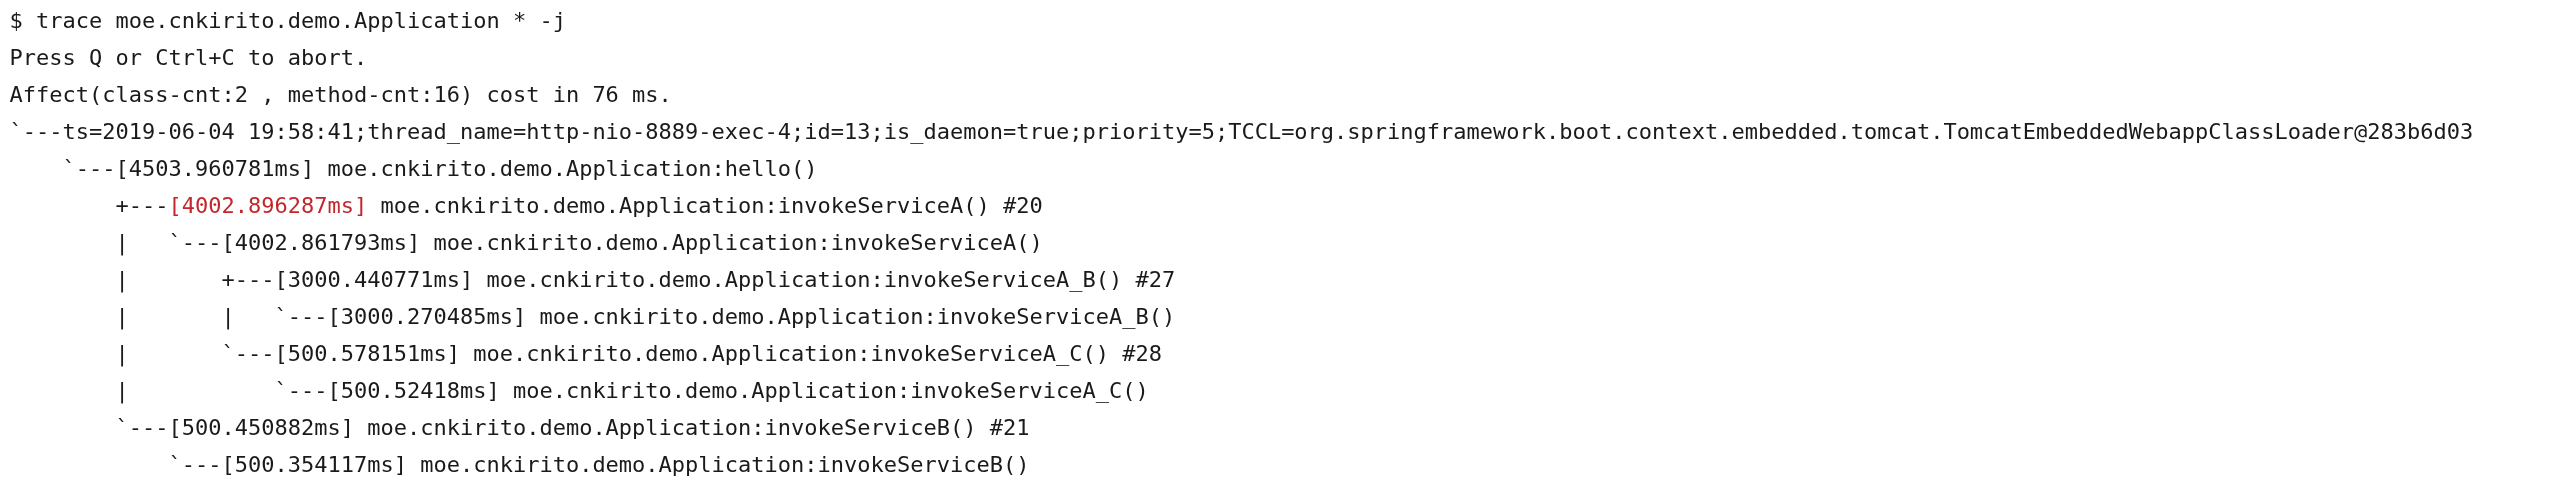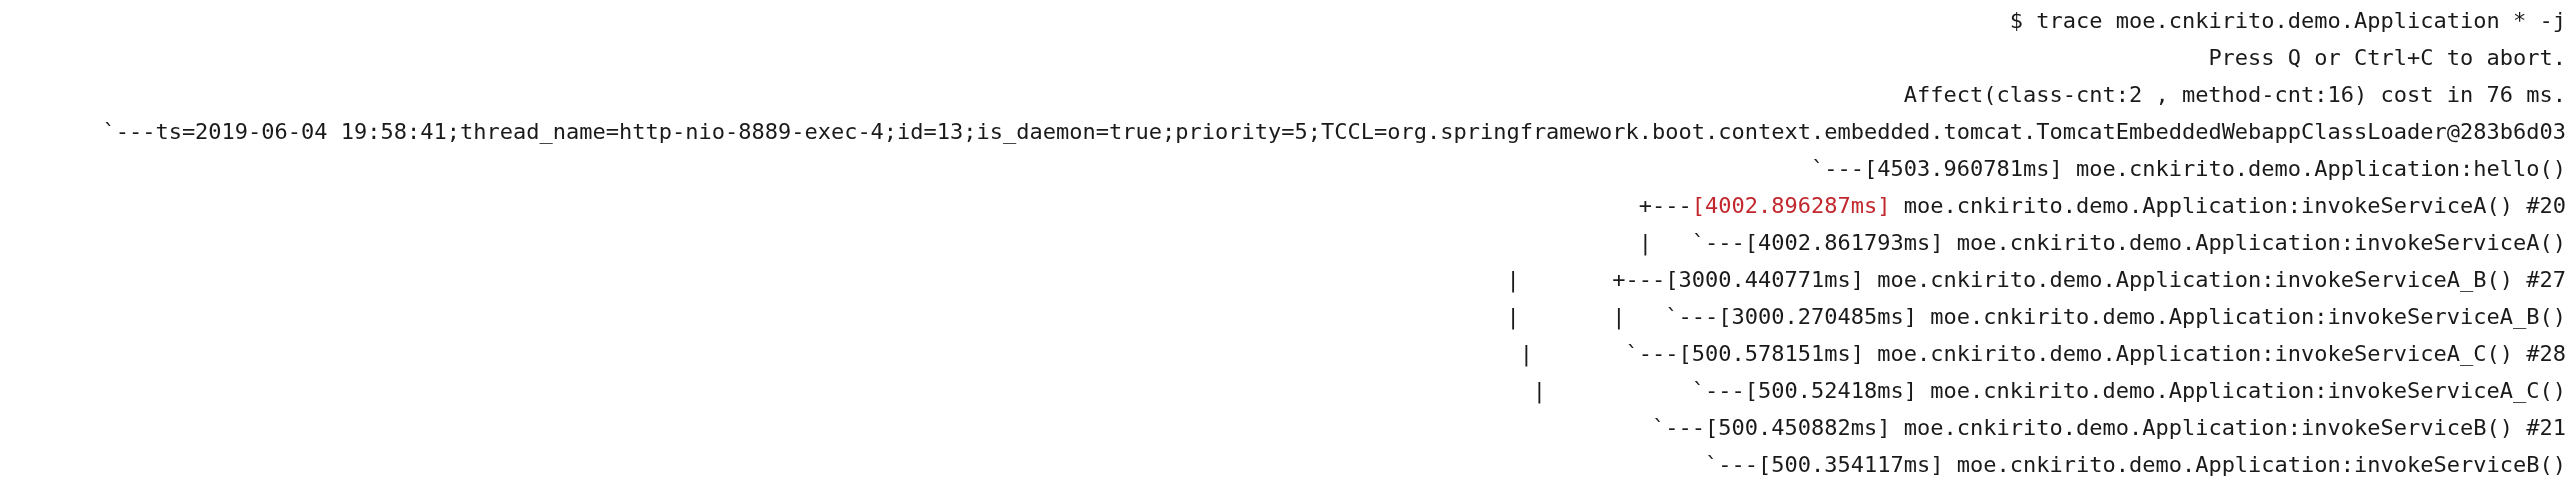--- a/index.html
+++ b/index.html
@@ -17,20 +17,19 @@
     height: 480px;
     background: #ffffff;
     font-family: "DejaVu Sans Mono", "Liberation Mono", monospace;
     font-size: 22px;
     line-height: 37px;
     white-space: pre;
     box-sizing: border-box;
   }
   .terminal .line {
     height: 37px;
-    text-align: right;
   }
 </style>
 </head>
 <body>
 
 <pre class="terminal" style="background: rgb(255, 255, 255);"><div class="line"><span style="color: rgb(26, 26, 26);">$ trace moe.cnkirito.demo.Application * -j</span></div><div class="line"><span style="color: rgb(26, 26, 26);">Press Q or Ctrl+C to abort.</span></div><div class="line"><span style="color: rgb(26, 26, 26);">Affect(class-cnt:2 , method-cnt:16) cost in 76 ms.</span></div><div class="line"><span style="color: rgb(26, 26, 26);">`---ts=2019-06-04 19:58:41;thread_name=http-nio-8889-exec-4;id=13;is_daemon=true;priority=5;TCCL=org.springframework.boot.context.embedded.tomcat.TomcatEmbeddedWebappClassLoader@283b6d03</span></div><div class="line"><span style="color: rgb(26, 26, 26);">    `---[4503.960781ms] moe.cnkirito.demo.Application:hello()</span></div><div class="line"><span style="color: rgb(26, 26, 26);">        +---</span><span style="color: rgb(194, 39, 45);">[4002.896287ms]</span><span style="color: rgb(26, 26, 26);"> moe.cnkirito.demo.Application:invokeServiceA() #20</span></div><div class="line"><span style="color: rgb(26, 26, 26);">        |   `---[4002.861793ms] moe.cnkirito.demo.Application:invokeServiceA()</span></div><div class="line"><span style="color: rgb(26, 26, 26);">        |       +---[3000.440771ms] moe.cnkirito.demo.Application:invokeServiceA_B() #27</span></div><div class="line"><span style="color: rgb(26, 26, 26);">        |       |   `---[3000.270485ms] moe.cnkirito.demo.Application:invokeServiceA_B()</span></div><div class="line"><span style="color: rgb(26, 26, 26);">        |       `---[500.578151ms] moe.cnkirito.demo.Application:invokeServiceA_C() #28</span></div><div class="line"><span style="color: rgb(26, 26, 26);">        |           `---[500.52418ms] moe.cnkirito.demo.Application:invokeServiceA_C()</span></div><div class="line"><span style="color: rgb(26, 26, 26);">        `---[500.450882ms] moe.cnkirito.demo.Application:invokeServiceB() #21</span></div><div class="line"><span style="color: rgb(26, 26, 26);">            `---[500.354117ms] moe.cnkirito.demo.Application:invokeServiceB()</span></div></pre>
 
 
 </body></html>

